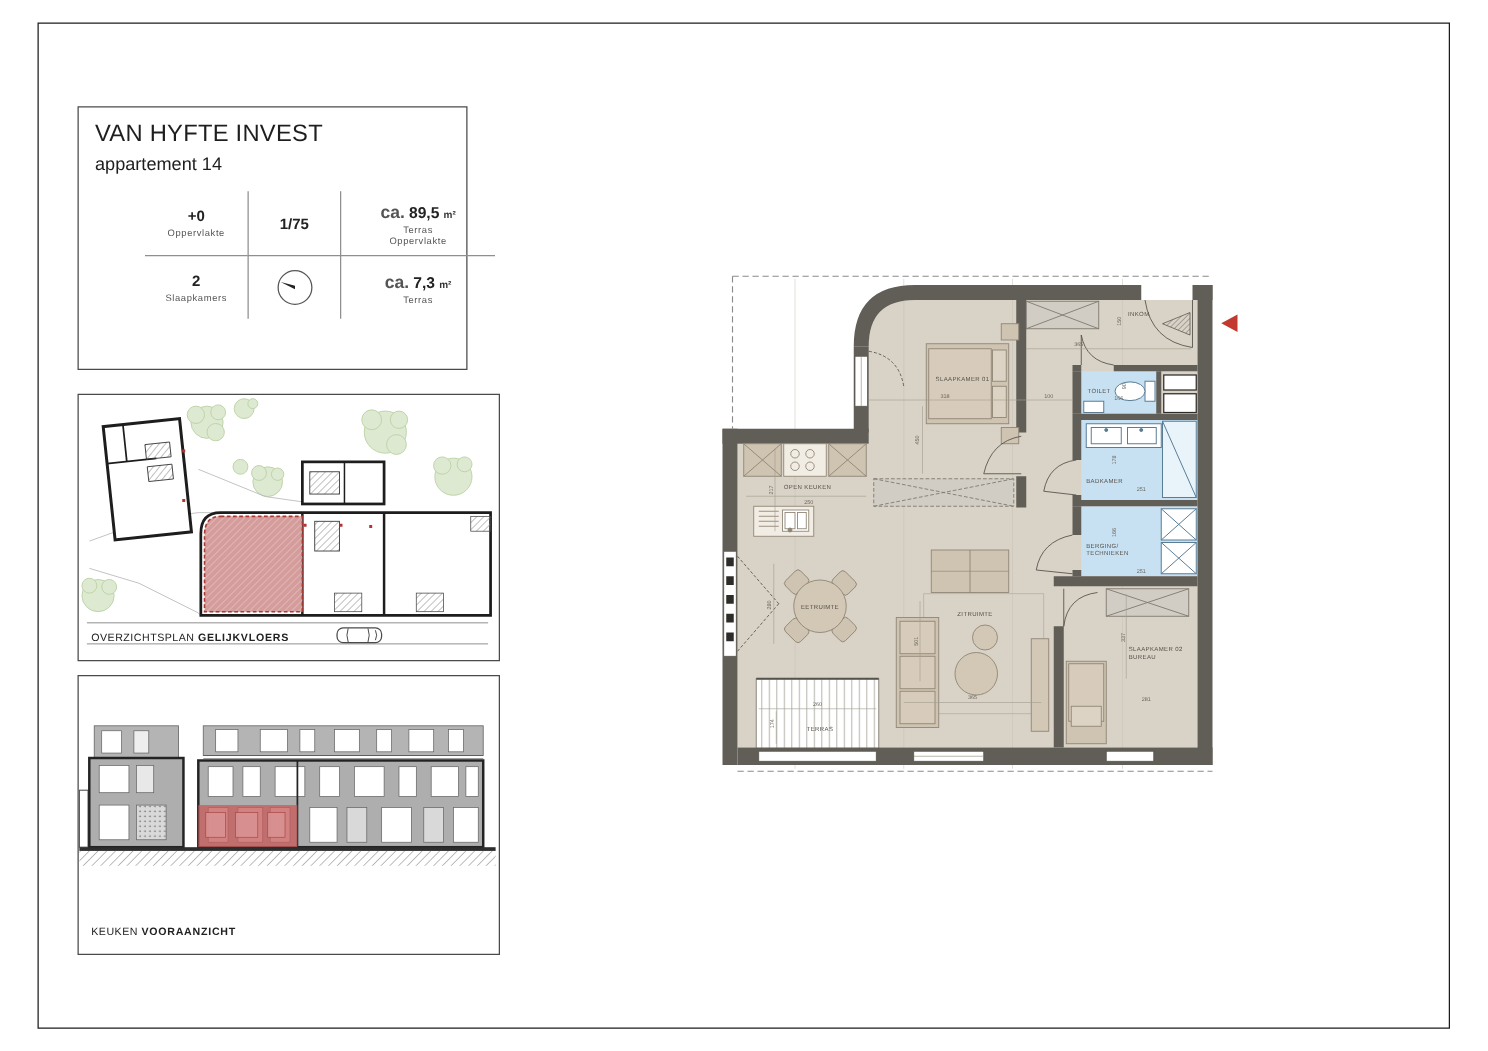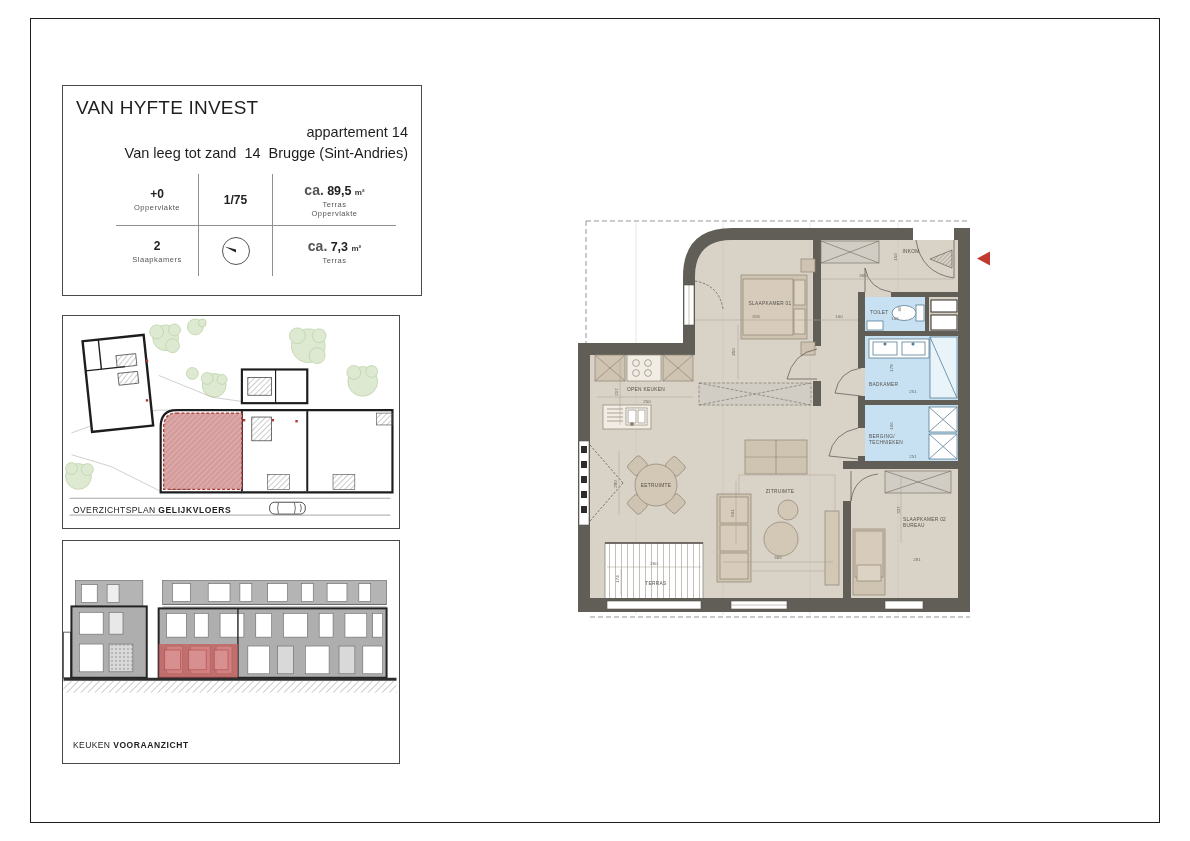--- a/index.html
+++ b/index.html
@@ -3,23 +3,23 @@
 <meta charset="utf-8">
 <style>
   html,body{margin:0;padding:0;}
   body{
     width:1190px;height:841px;position:relative;background:#ffffff;
     font-family:"Liberation Sans", sans-serif;color:#222;overflow:hidden;
   }
   .frame{position:absolute;left:30px;top:18px;width:1128px;height:803px;border:1px solid #1c1c1c;}
   .box{position:absolute;border:1px solid #4a4a4a;background:#fff;}
   
-  .title-block{left:62px;top:85px;width:360px;height:211px;padding:11px 13px;box-sizing:border-box;}
+  .title-block{left:62px;top:85px;width:312px;height:211px;padding:11px 13px;box-sizing:border-box;}
   .tb-company{font-size:19px;letter-spacing:.2px;color:#1e1e1e;}
-  .tb-line{font-size:14.5px;margin-top:5px;color:#1e1e1e;white-space:pre-wrap;text-align:right;}
+  .tb-line{font-size:14.5px;margin-top:5px;color:#1e1e1e;white-space:pre-wrap;}
   .tb-grid{display:grid;grid-template-columns:82px 74px 124px;grid-template-rows:51px 51px;margin:13px 0 0 40px;}
   .cell{display:flex;flex-direction:column;align-items:center;justify-content:center;text-align:center;}
   .cell.vline{border-left:1px solid #8f8f8f;}
   .cell.hline{border-top:1px solid #8f8f8f;}
   .val{font-weight:bold;font-size:12px;color:#222;}
   .lab{font-size:7.5px;color:#555;letter-spacing:.5px;margin-top:2px;}
   .ca{font-size:14px;color:#555;font-weight:bold;margin-top:48px;}
   .unit{font-size:8px;color:#333;font-weight:bold;}
   .num{font-weight:bold;font-size:12.5px;text-align:right;}
   
@@ -35,21 +35,20 @@
   .mid{text-anchor:middle;}
 </style>
 </head>
 <body>
 
 <div class="frame"></div>
 
 <section class="box title-block">
   <div class="tb-company">VAN HYFTE INVEST</div>
   <div class="tb-line">appartement 14</div>
-  <div class="tb-line">Van leeg tot zand  14  Brugge (Sint-Andries)</div>
   <div class="tb-grid">
     <div class="cell">
       <div class="val">+0</div>
       <div class="lab">Oppervlakte</div>
     </div>
     <div class="cell vline">
       <div class="val">1/75</div>
     </div>
     <div class="cell vline">
       <div class="val"><span class="ca">ca.</span> <span class="num">89,5</span> <span class="unit">m²</span></div>

